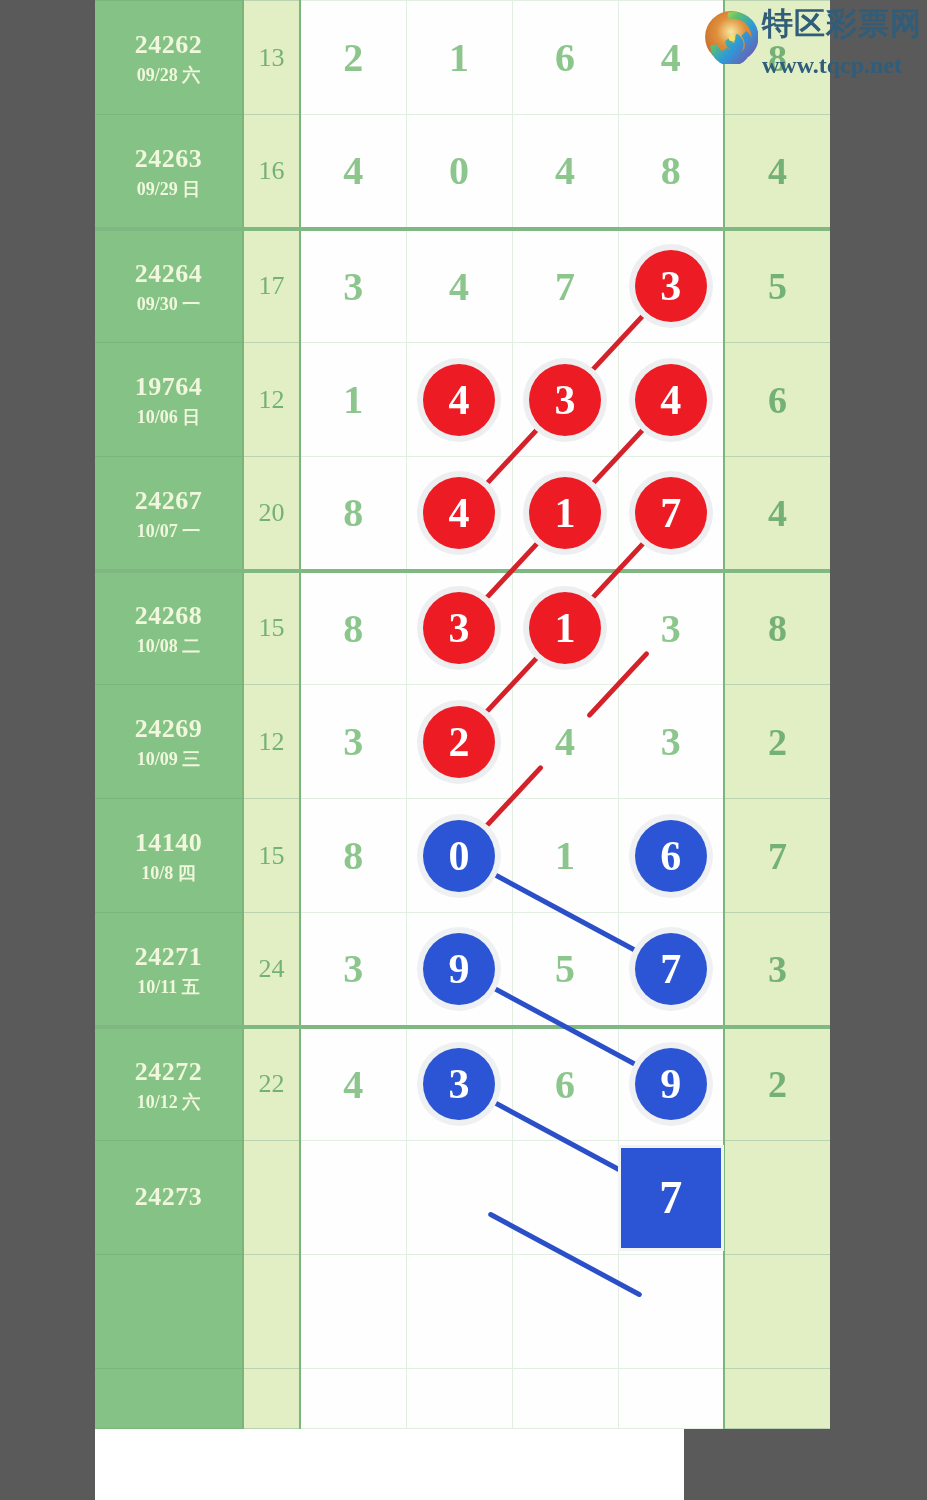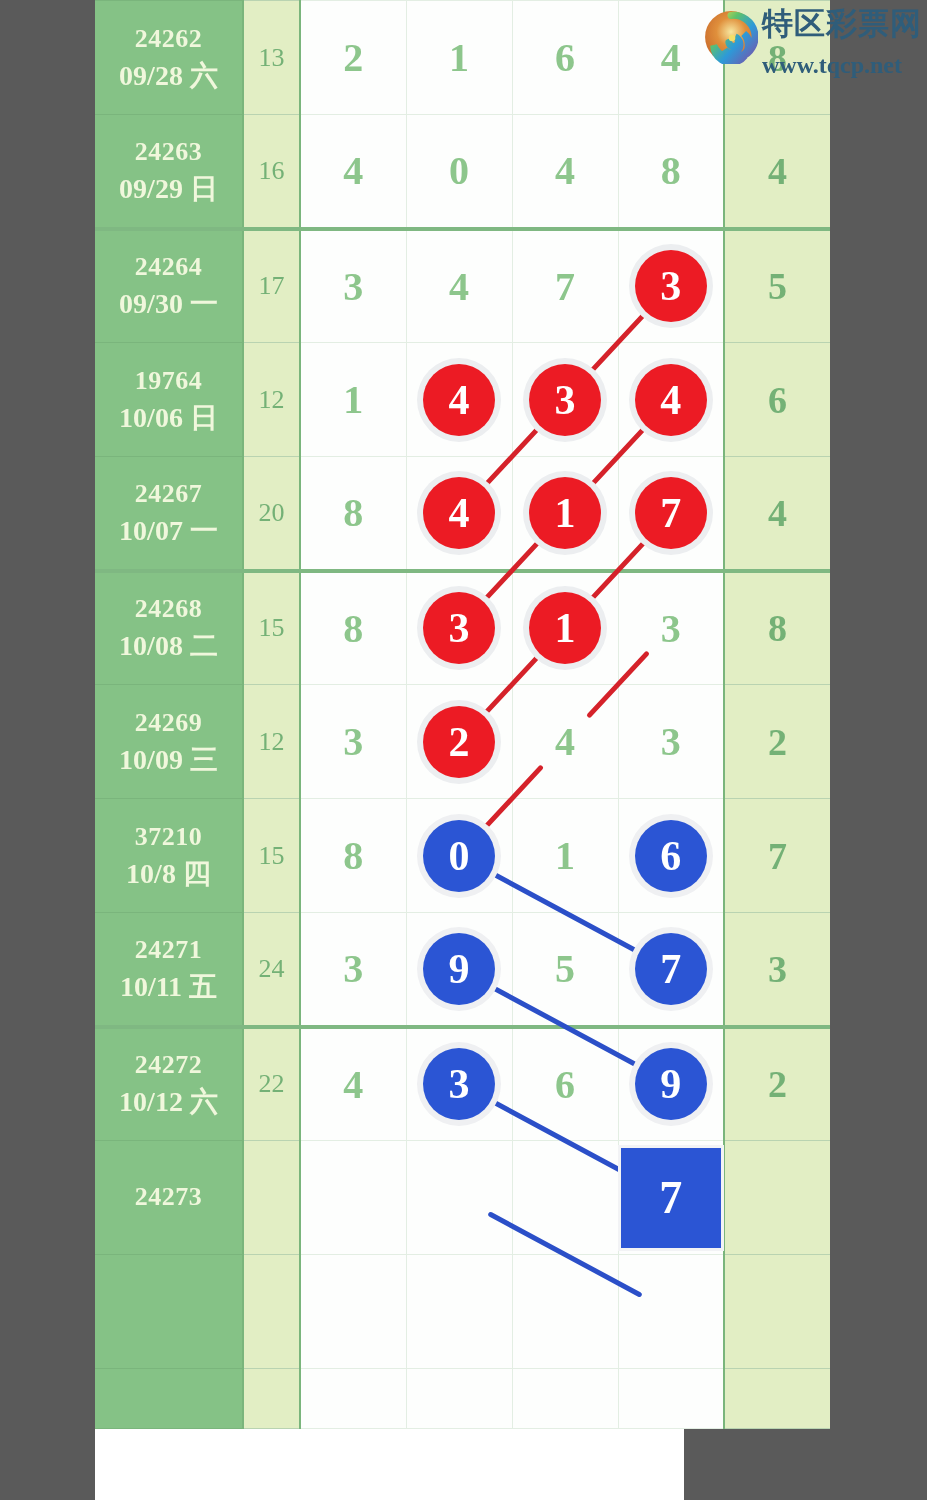--- a/index.html
+++ b/index.html
@@ -38,21 +38,21 @@
   td.issue {
     background: #85c286;
     color: #f0f7dc;
     border-right: 2px solid #7ab57c;
     border-top: 1px solid #7ab57c;
     border-bottom: 1px solid #7ab57c;
     border-left: none;
     line-height: 1.35;
   }
   td.issue .no { font-size: 26px; font-weight: bold; letter-spacing: .5px; display:block; }
-  td.issue .dt { font-size: 28px; font-weight: bold; display:block; margin-top: 1px; }
+  td.issue .dt { font-size: 18px; font-weight: bold; display:block; margin-top: 1px; }
 
   
   td.sum {
     background: #e2eec4;
     color: #74b176;
     font-size: 26px;
     font-weight: normal;
     border-left: 2px solid #7ab57c;
     border-right: 2px solid #7ab57c;
     border-top: 1px solid #b9d3b1;
@@ -264,21 +264,21 @@
             <td class="num">3</td>
             <td class="num">
               <div class="marker red">2</div>
             </td>
             <td class="num">4</td>
             <td class="num">3</td>
             <td class="tail">2</td>
           </tr>
           <tr class="datarow">
             <td class="issue">
-              <span class="no">37210</span>
+              <span class="no">14140</span>
               <span class="dt">10/8 四</span>
             </td>
             <td class="sum">15</td>
             <td class="num">8</td>
             <td class="num">
               <div class="marker blue">0</div>
             </td>
             <td class="num">1</td>
             <td class="num">
               <div class="marker blue">6</div>

